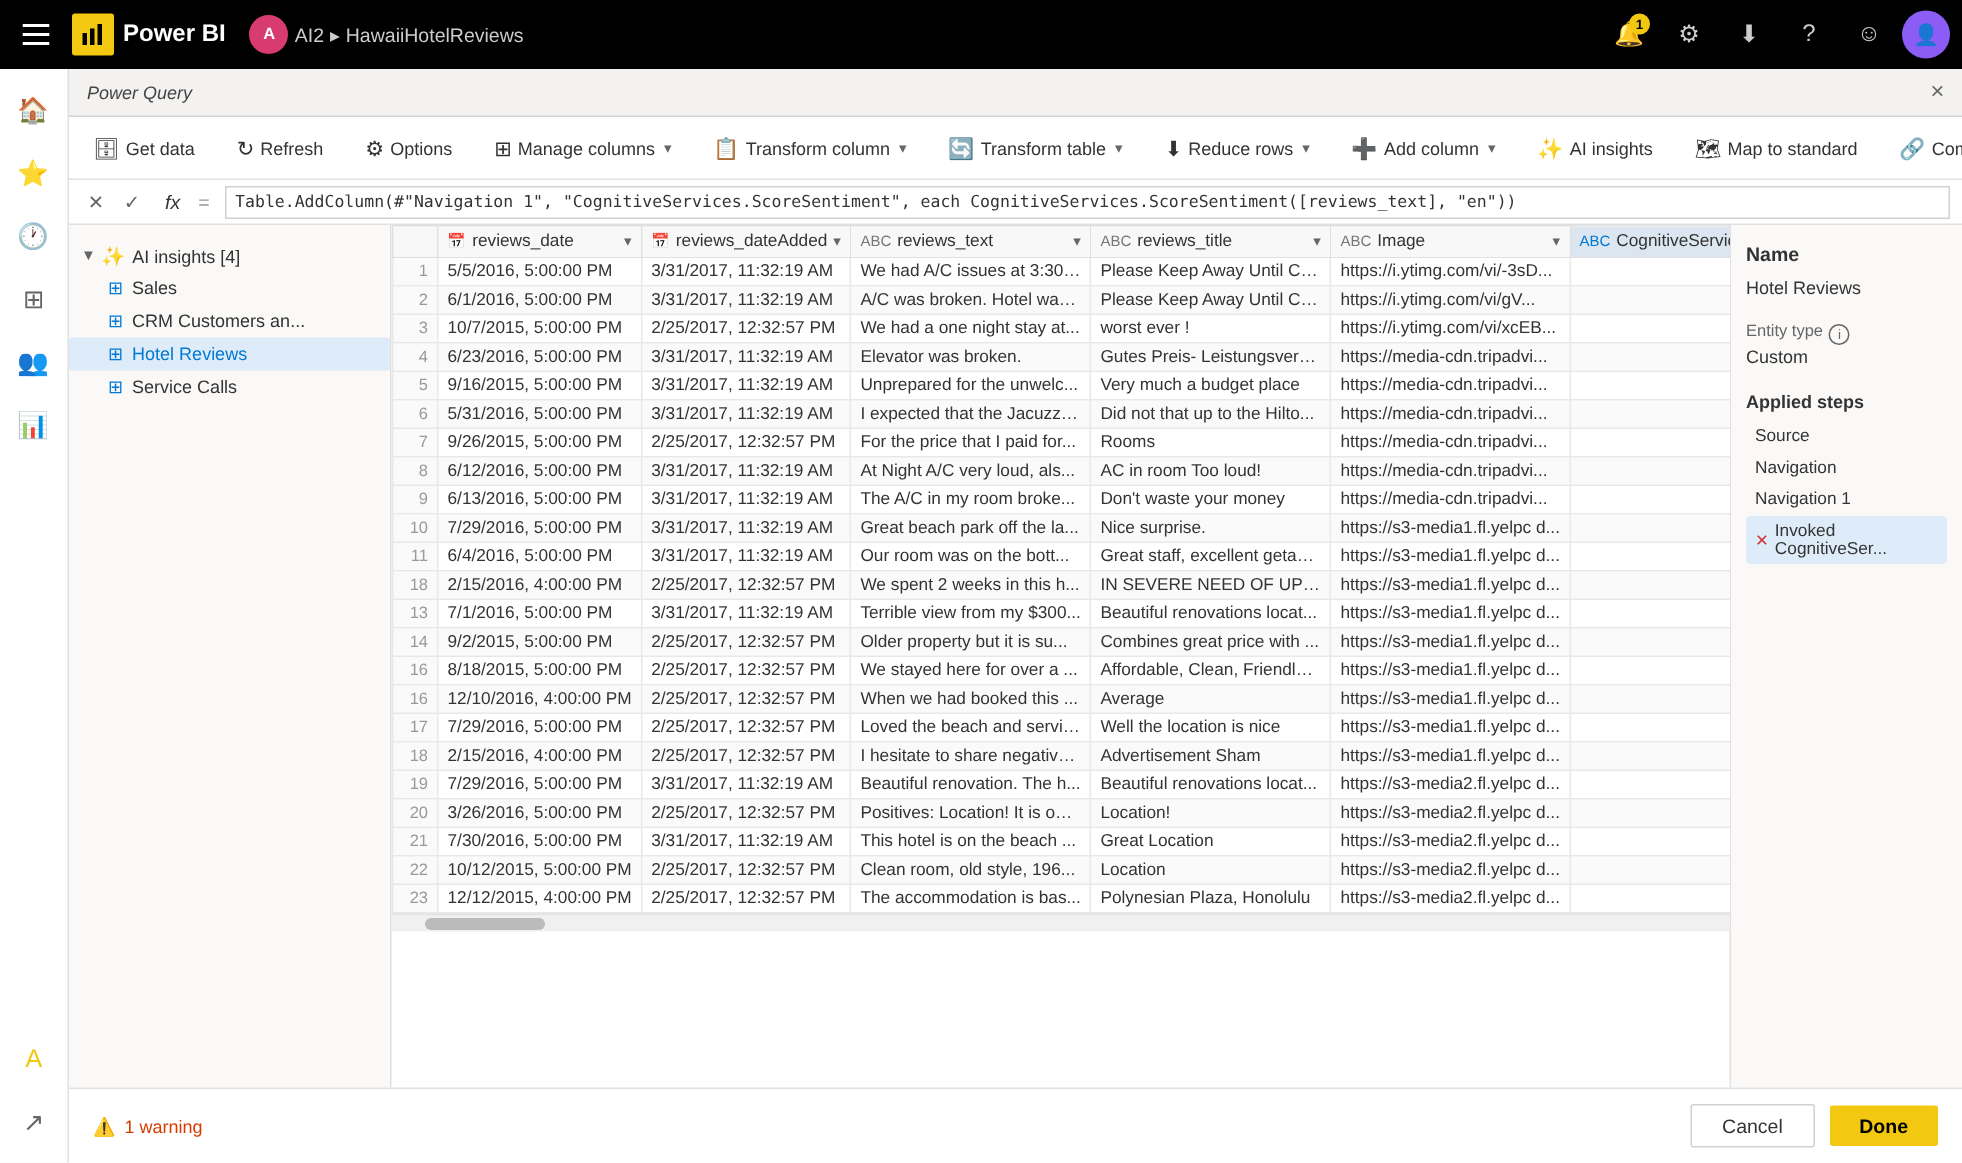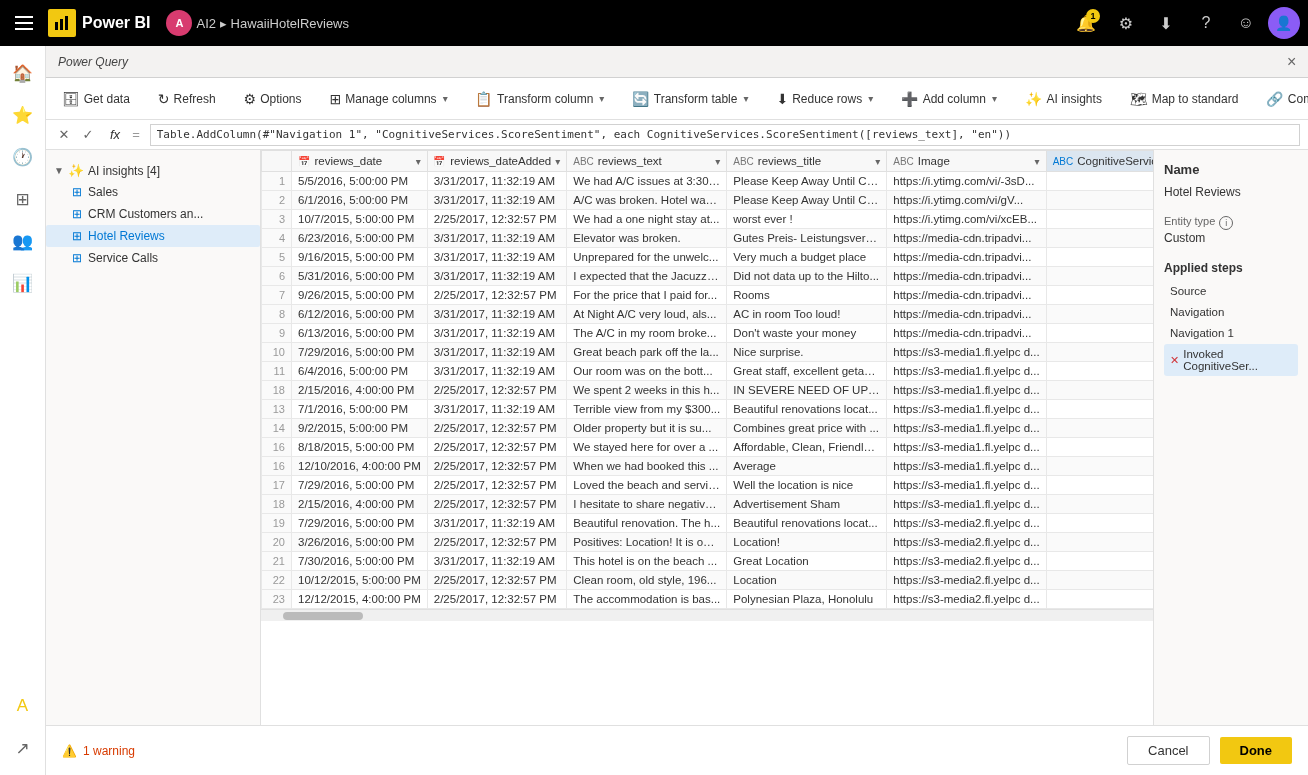--- a/index.html
+++ b/index.html
@@ -550,21 +550,21 @@
                 <td>Unprepared for the unwelc...</td>
                 <td>Very much a budget place</td>
                 <td>https://media-cdn.tripadvi...</td>
                 <td class="numeric">0.309</td>
               </tr>
               <tr>
                 <td class="row-num">6</td>
                 <td>5/31/2016, 5:00:00 PM</td>
                 <td>3/31/2017, 11:32:19 AM</td>
                 <td>I expected that the Jacuzzi ...</td>
-                <td>Did not data up to the Hilto...</td>
+                <td>Did not that up to the Hilto...</td>
                 <td>https://media-cdn.tripadvi...</td>
                 <td class="numeric">0.389</td>
               </tr>
               <tr>
                 <td class="row-num">7</td>
                 <td>9/26/2015, 5:00:00 PM</td>
                 <td>2/25/2017, 12:32:57 PM</td>
                 <td>For the price that I paid for...</td>
                 <td>Rooms</td>
                 <td>https://media-cdn.tripadvi...</td>

